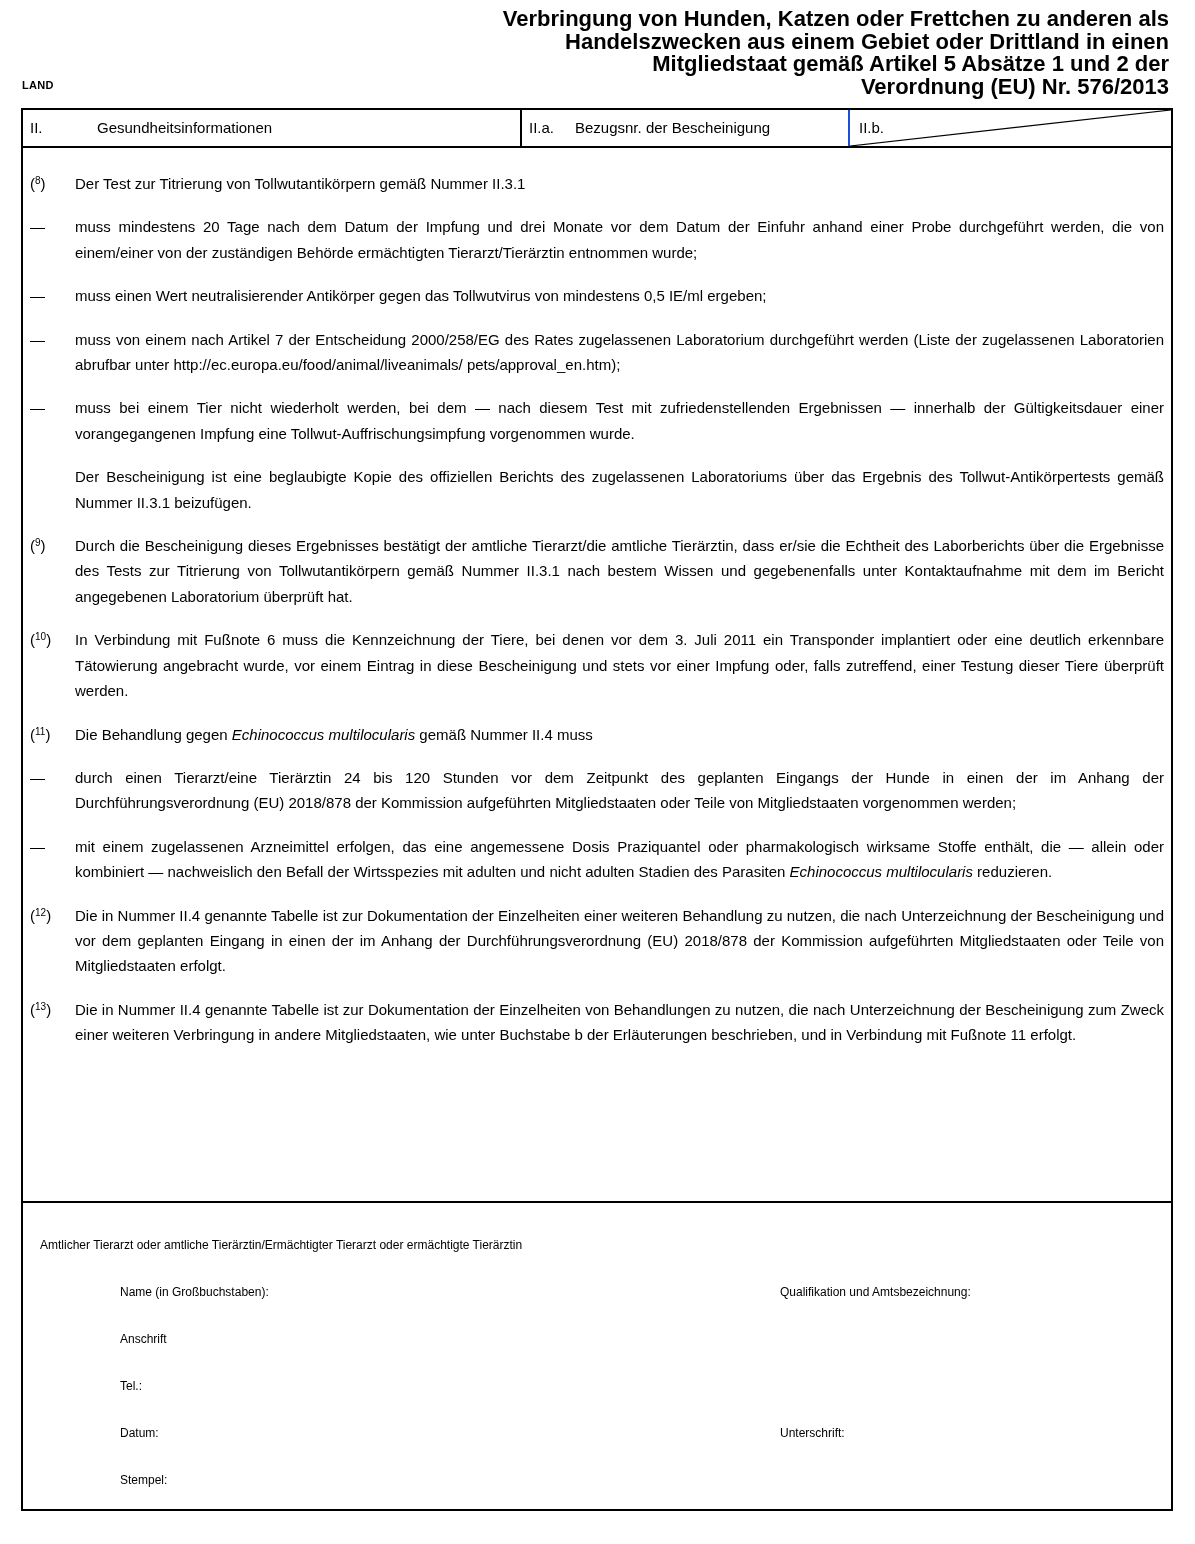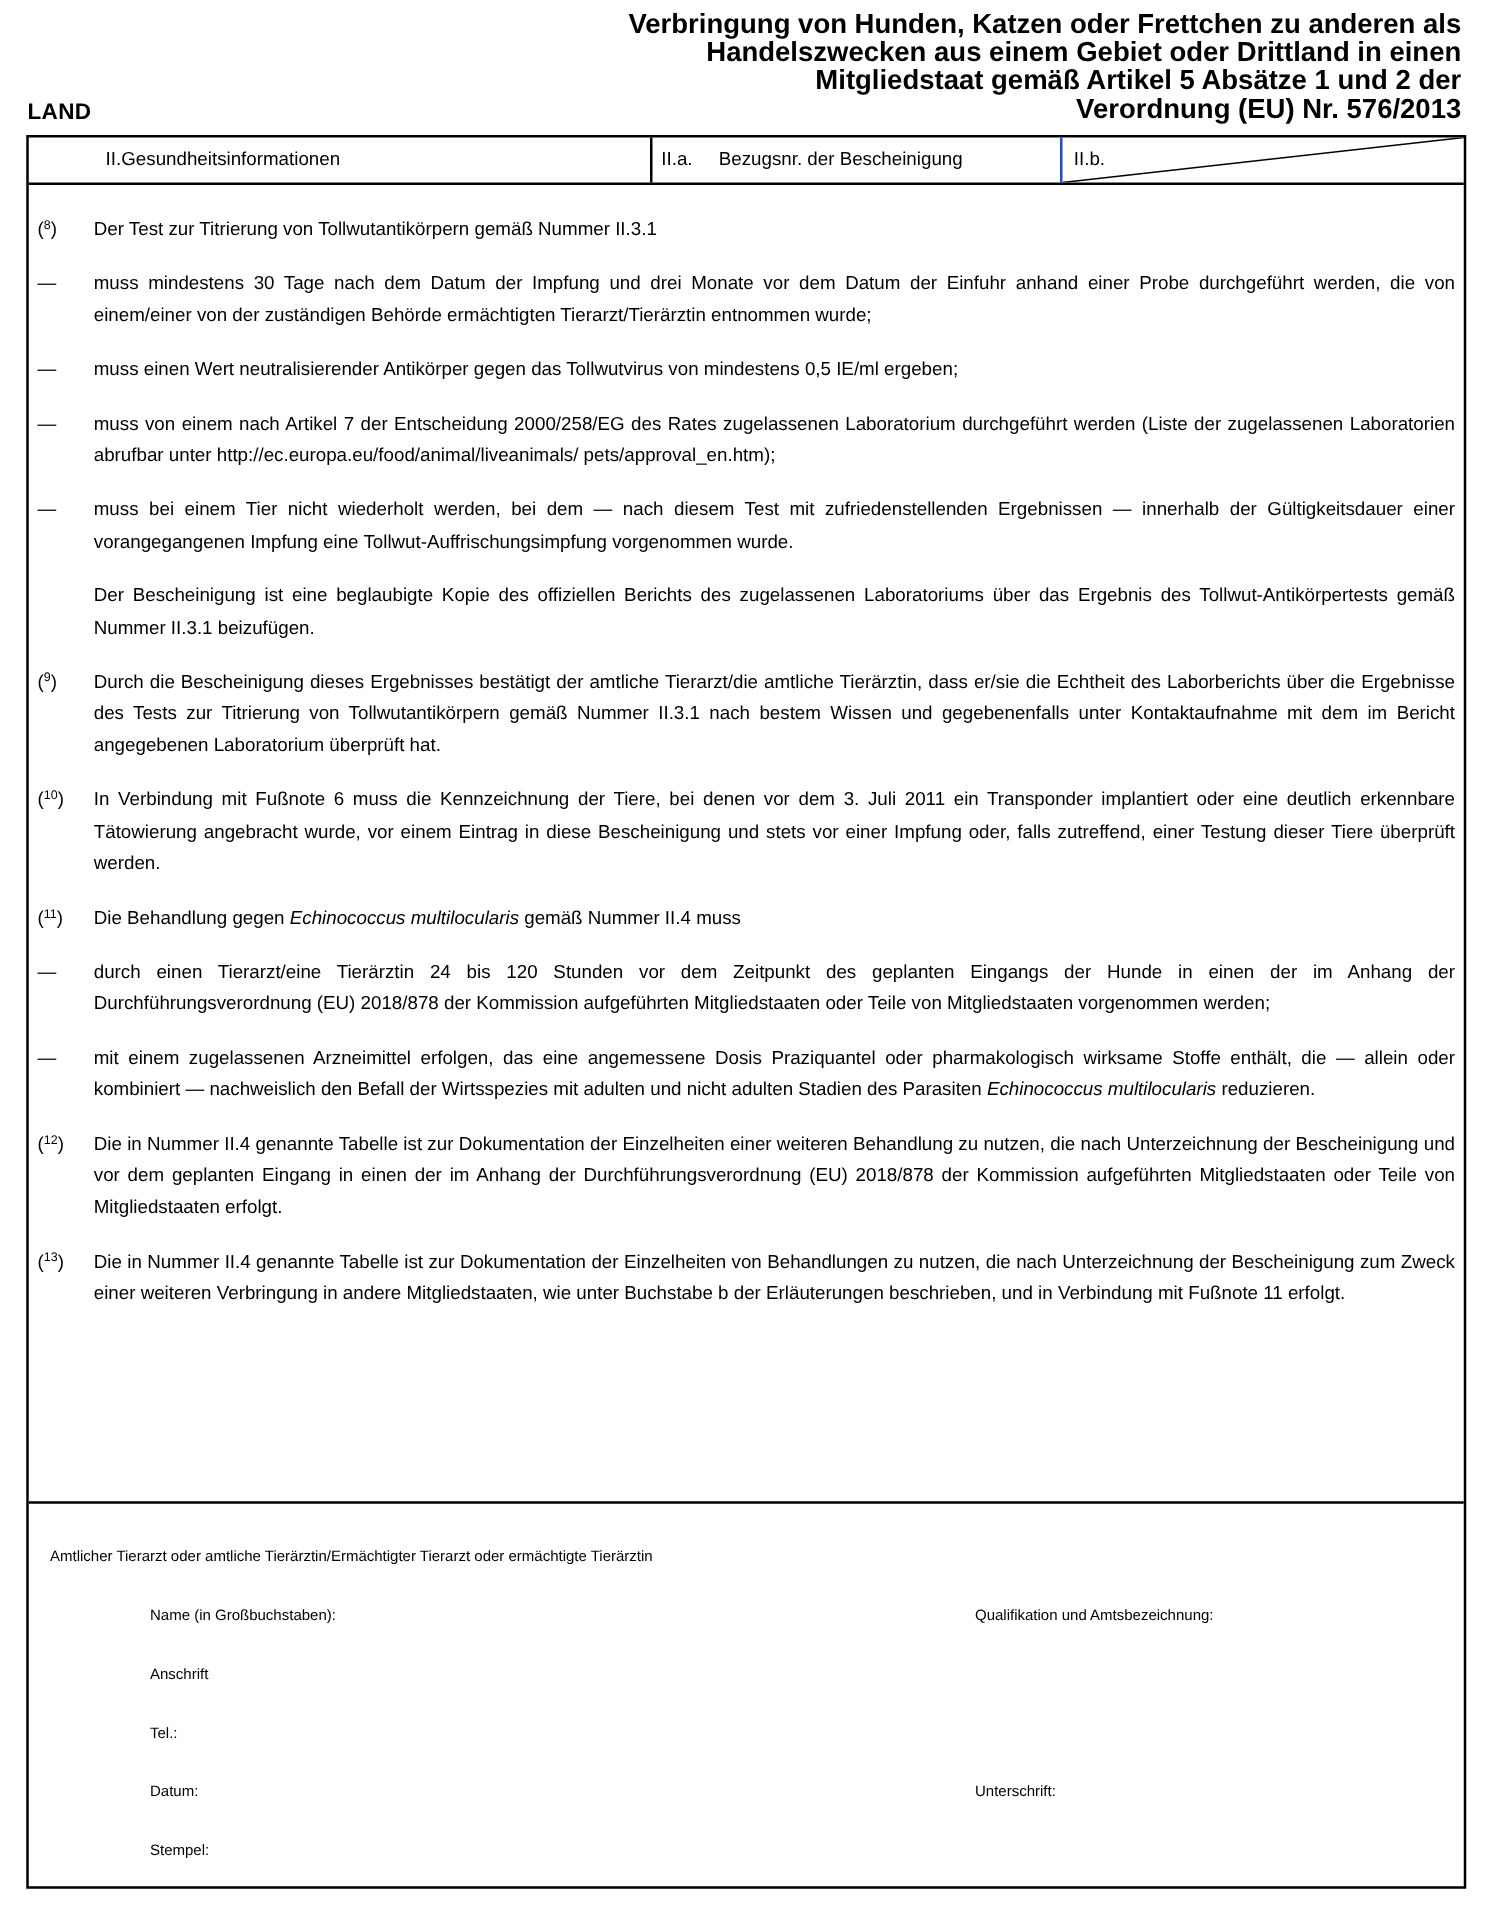--- a/index.html
+++ b/index.html
@@ -11,21 +11,21 @@
     color: #000000;
     font-family: "Liberation Sans", "DejaVu Sans", sans-serif;
     overflow: hidden;
   }
 
   
   .land {
     position: absolute;
     top: 79px;
     left: 22px;
-    font-size: 18px;
+    font-size: 11px;
     font-weight: bold;
     letter-spacing: 0.3px;
   }
   .doc-title {
     position: absolute;
     top: 8px;
     right: 26px;
     text-align: right;
     font-size: 22px;
     font-weight: bold;
@@ -49,21 +49,21 @@
     flex: none;
     height: 38px;
     border-bottom: 2px solid #000;
     box-sizing: border-box;
     font-size: 15px;
   }
   .head-cell { box-sizing: border-box; padding: 9px 6px 0 7px; display: flex; }
   .cell-1 { width: 499px; border-right: 2px solid #000; }
   .cell-2 { width: 328px; border-right: 2px solid #1d4ed8; }
   .cell-3 { flex: 1; position: relative; }
-  .cell-num-1 { flex: none; width: 67px; text-align: right; }
+  .cell-num-1 { flex: none; width: 67px; }
   .cell-num-2 { flex: none; width: 46px; }
   .cell-3 .cell-num-3 { position: absolute; top: 9px; left: 9px; }
   .diag { position: absolute; inset: 0; width: 100%; height: 100%; display: block; }
 
   
   .notes {
     flex: none;
     height: 1053px;
     overflow: hidden;
     padding: 23px 7px 0 7px;
@@ -127,21 +127,21 @@
     </div>
 
     <div class="notes">
   <div class="note">
     <span class="note-mk">(<sup>8</sup>)</span>
     <span class="note-tx"><span>Der Test zur Titrierung von Tollwutantikörpern gemäß Nummer II.3.1</span></span>
   </div>
 
   <div class="note">
     <span class="note-mk">—</span>
-    <span class="note-tx"><span>muss mindestens 30 Tage nach dem Datum der Impfung und drei Monate vor dem Datum der Einfuhr anhand einer Probe durchgeführt werden, die von einem/einer von der zuständigen Behörde ermächtigten Tierarzt/Tierärztin entnommen wurde;</span></span>
+    <span class="note-tx"><span>muss mindestens 20 Tage nach dem Datum der Impfung und drei Monate vor dem Datum der Einfuhr anhand einer Probe durchgeführt werden, die von einem/einer von der zuständigen Behörde ermächtigten Tierarzt/Tierärztin entnommen wurde;</span></span>
   </div>
 
   <div class="note">
     <span class="note-mk">—</span>
     <span class="note-tx"><span>muss einen Wert neutralisierender Antikörper gegen das Tollwutvirus von mindestens 0,5 IE/ml ergeben;</span></span>
   </div>
 
   <div class="note">
     <span class="note-mk">—</span>
     <span class="note-tx"><span>muss von einem nach Artikel 7 der Entscheidung 2000/258/EG des Rates zugelassenen Laboratorium durchgeführt werden (Liste der zugelassenen Laboratorien abrufbar unter http://ec.europa.eu/food/animal/liveanimals/ pets/approval_en.htm);</span></span>

